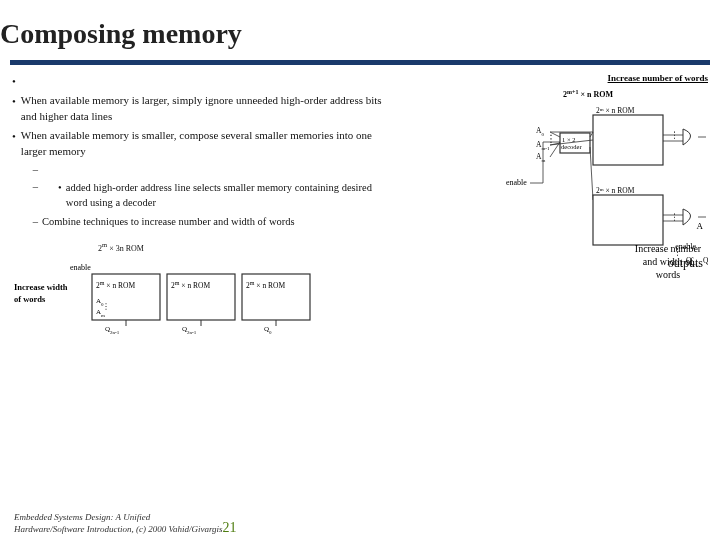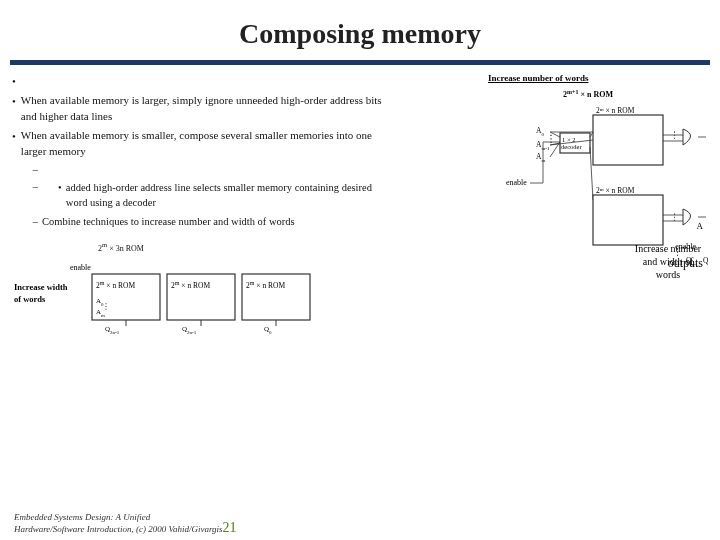--- a/index.html
+++ b/index.html
@@ -6,21 +6,20 @@
     body {
       width: 720px;
       height: 540px;
       background: #ffffff;
       font-family: 'Times New Roman', Times, serif;
       overflow: hidden;
       position: relative;
     }
 
     .page-title {
-      text-align: center;
       font-size: 28px;
       font-weight: bold;
       padding: 18px 0 10px 0;
       color: #222;
       border-radius: 27px;
     }
 
     .blue-bar {
       height: 5px;
       background: #1a3a6b;
@@ -190,21 +189,21 @@
         <line x1="114" y1="64" x2="114" y2="70" stroke="#333" stroke-width="1"></line>
         <line x1="189" y1="64" x2="189" y2="70" stroke="#333" stroke-width="1"></line>
         <line x1="264" y1="64" x2="264" y2="70" stroke="#333" stroke-width="1"></line>
       </svg>
     </div>
   </div>
 
   <div class="right-col">
 
     <div style="position:absolute; top:0; right:0; width:220px;">
-      <div style="font-size:9px; font-weight:bold; text-decoration:underline; margin-bottom:2px; text-align:left;">Increase number of words</div>
+      <div style="font-size:9px; font-weight:bold; text-decoration:underline; margin-bottom:2px; text-align:right;">Increase number of words</div>
 
       <svg width="220" height="270">
 
         <text x="75" y="12" font-size="8" font-weight="bold">2<tspan baseline-shift="super" font-size="6">m+1</tspan> × n  ROM</text>
 
         <text x="108" y="28" font-size="7.5">2<tspan baseline-shift="super" font-size="5">m</tspan> × n  ROM</text>
 
         <rect x="105" y="30" width="70" height="50" fill="white" stroke="#333" stroke-width="1.2"></rect>
 
         <text x="48" y="48" font-size="7.5">A<tspan baseline-shift="sub" font-size="5">0</tspan></text>

